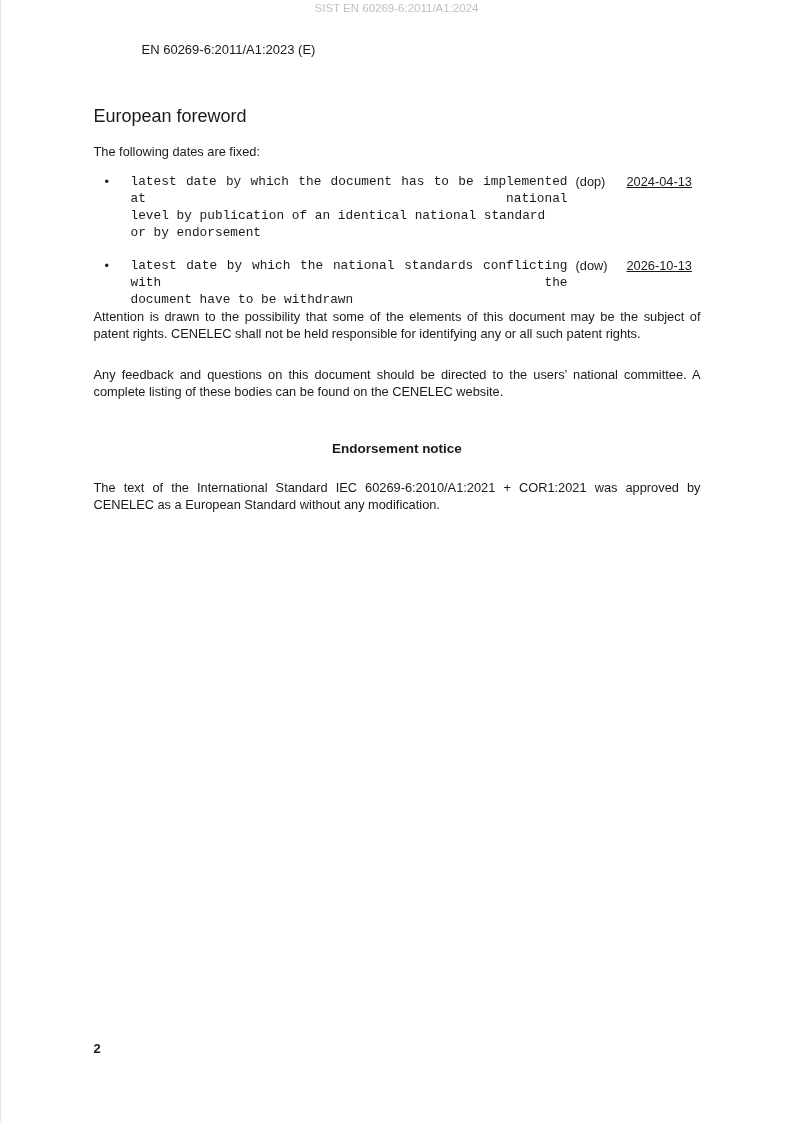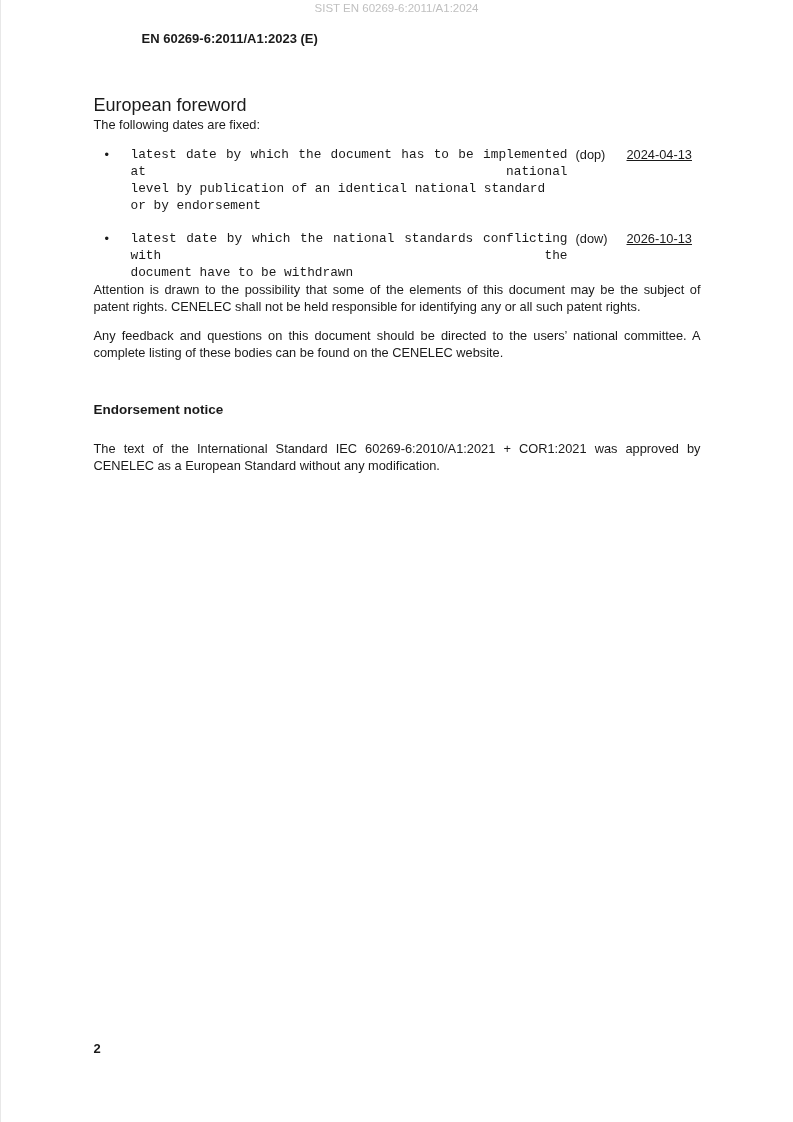--- a/index.html
+++ b/index.html
@@ -15,39 +15,39 @@
   .running-header {
     position:absolute; top:2px; left:0; right:0;
     text-align:center;
     font-size:11.5px;
     color:#c0c0c0;
   }
   .content {
     position:absolute; top:0; left:93px; width:607px;
   }
   .doc-ref {
-    margin-top:30px;
-    font-size:13px; font-weight:bold;
+    margin-top:41px;
+    font-size:13px; font-weight:normal;
     line-height:17px;
     padding-left:48px;
   }
   .h1 {
     margin-top:47px;
     font-size:18px; font-weight:normal;
     line-height:22px;
   }
   .para {
     font-size:12.8px;
     line-height:17px;
     text-align:justify;
   }
   .p-approval   { margin-top:22px; }
-  .p-dates-intro{ text-align:left; }
+  .p-dates-intro{ margin-top:16px; text-align:left; }
   .p-patent     { }
-  .p-feedback   { margin-top:12px; }
+  .p-feedback   { margin-top:24px; }
   .date-row {
     display:flex;
     align-items:flex-start;
     font-size:12.8px;
     line-height:17px;
   }
   .date-row-1 { margin-top:13px; }
   .date-row-2 { margin-top:16px; }
   .bullet-cell {
     width:37px;
@@ -72,21 +72,21 @@
   .date-value {
     flex:0 0 auto;
     margin-left:13px;
     white-space:nowrap;
     text-decoration:underline;
   }
   .endorsement-title {
     margin-top:40px;
     font-size:13.5px; font-weight:bold;
     line-height:18px;
-    text-align:left;
+    text-align:center;
   }
   .p-endorsement { margin-top:21px; }
   .page-number {
     position:absolute;
     left:93px; top:1041px;
     font-size:13px; font-weight:bold;
   }
 </style>
 </head>
 <body>

